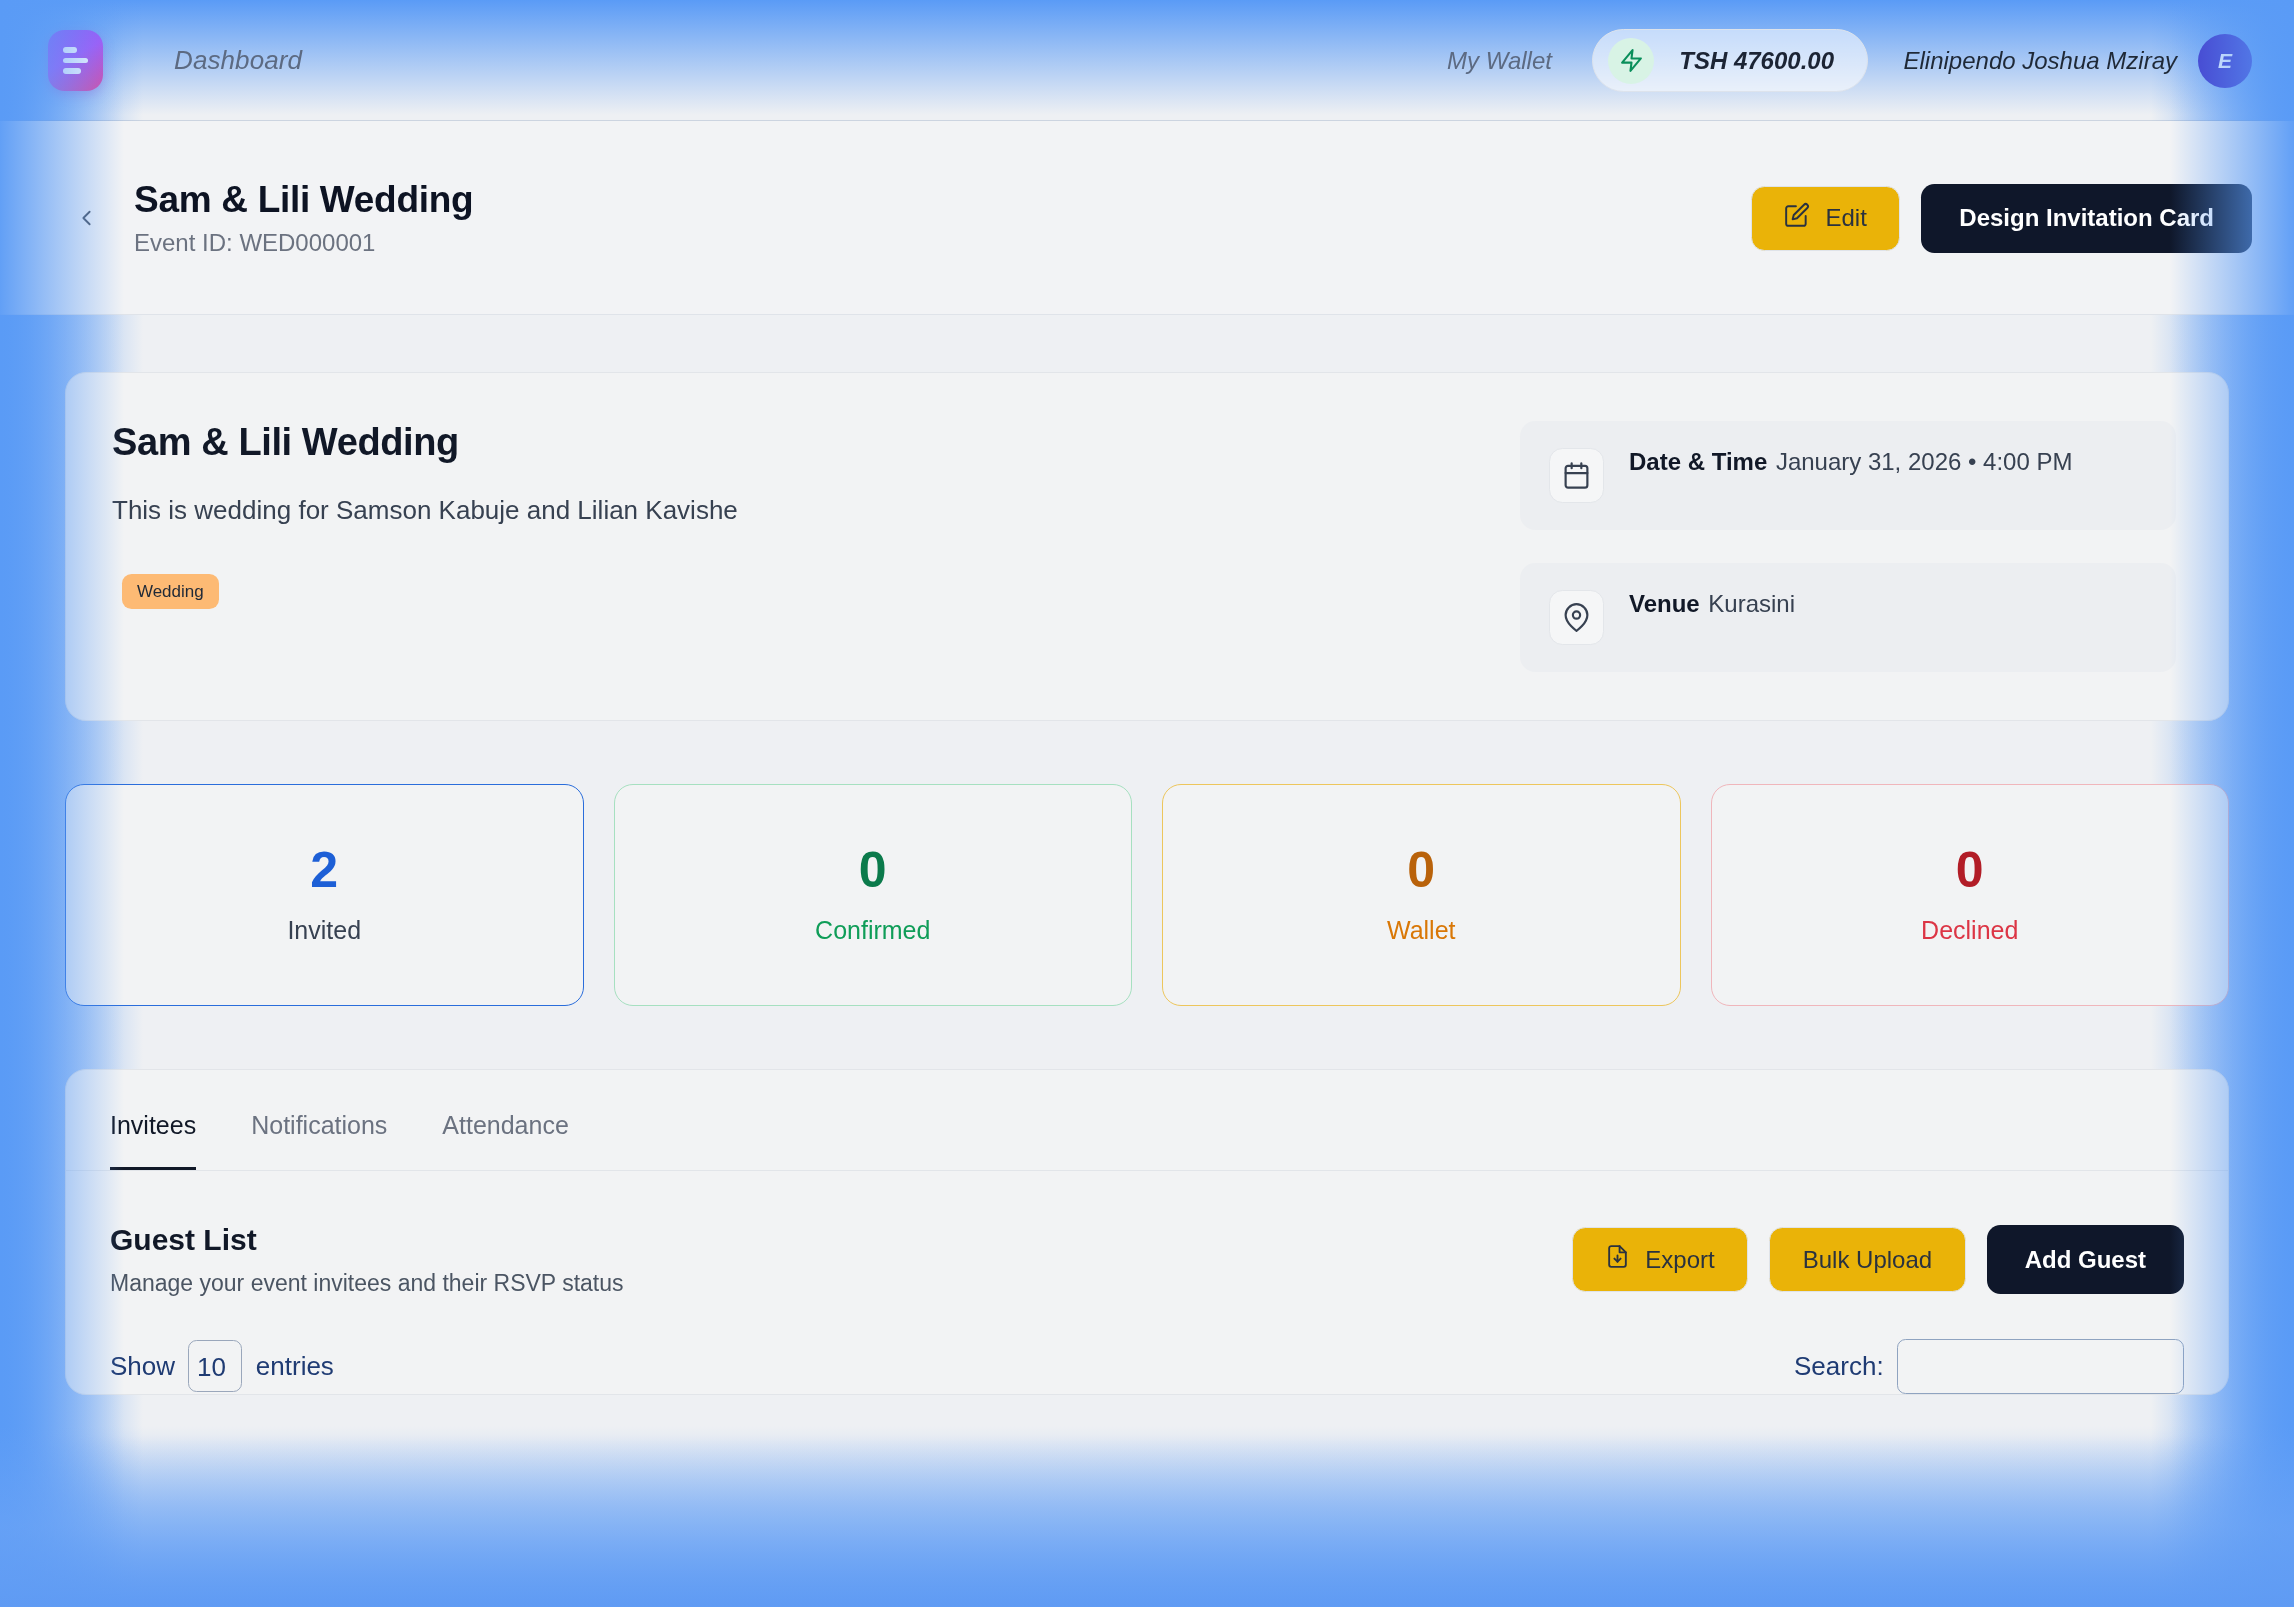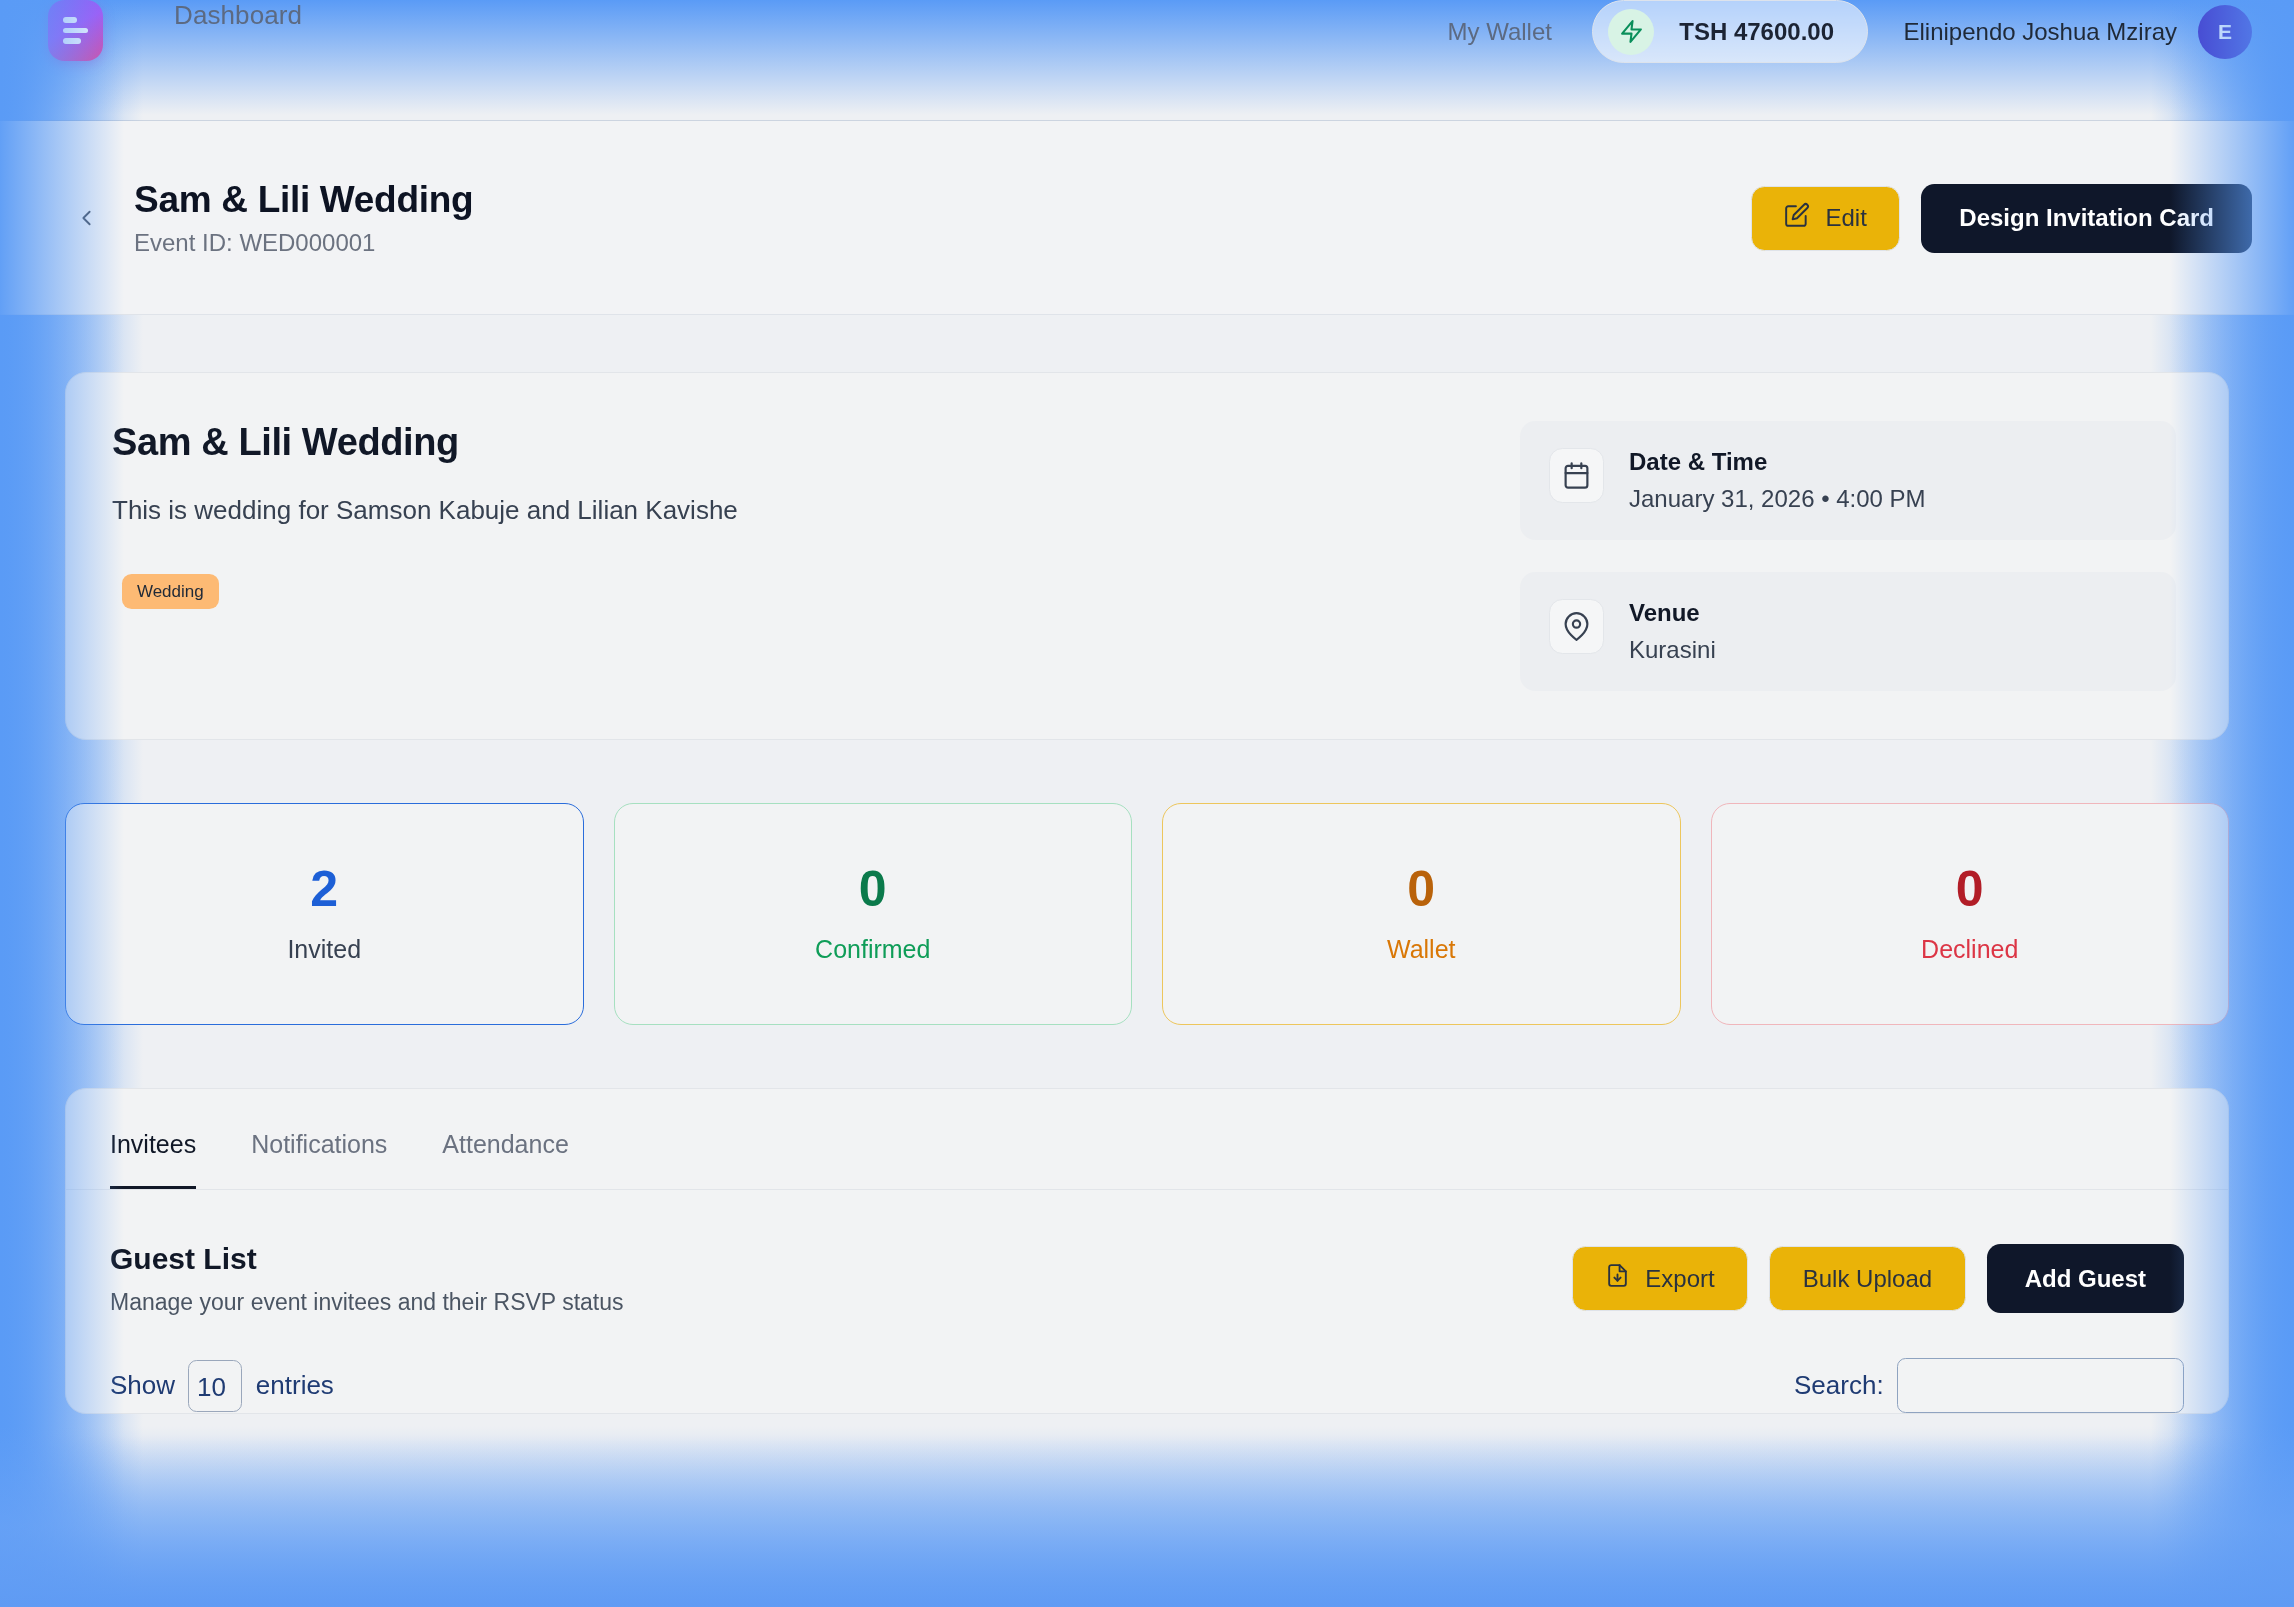--- a/index.html
+++ b/index.html
@@ -36,24 +36,25 @@
     z-index: 1;
     display: flex;
     flex-direction: column;
   }
 
   
   .topbar {
     height: 121px;
     flex: 0 0 121px;
     display: flex;
-    align-items: flex-start;
+    align-items: center;
     padding: 0 42px 0 48px;
     background: transparent;
     position: relative;
+    font-style: italic;
   }
   .topbar::after {
     content: "";
     position: absolute;
     left: 0; right: 0; bottom: 0;
     height: 1px;
     background: rgba(140,160,190,0.35);
   }
 
   .logo-box {
@@ -265,21 +266,21 @@
   }
   .info-icon {
     width: 55px; height: 55px;
     border-radius: 13.4px;
     background: #f5f6f7;
     border: 1px solid #e3e6ea;
     display: flex; align-items: center; justify-content: center;
     flex: 0 0 auto;
     color: #374151;
   }
-  .info-body { display: flex; flex-direction: column; gap: 8.6px; min-width: 0; }
+  .info-body { display: flex; gap: 8.6px; min-width: 0; }
   .info-label { font-size: 24px; font-weight: 700; color: #111827; }
   .info-value { font-size: 24px; color: #374151; }
   .info-sub { font-size: 20px; color: #6b7280; line-height: 1.38; }
 
   
   .stats {
     display: grid;
     grid-template-columns: repeat(4, 1fr);
     gap: 30px;
     margin-bottom: 63px;

